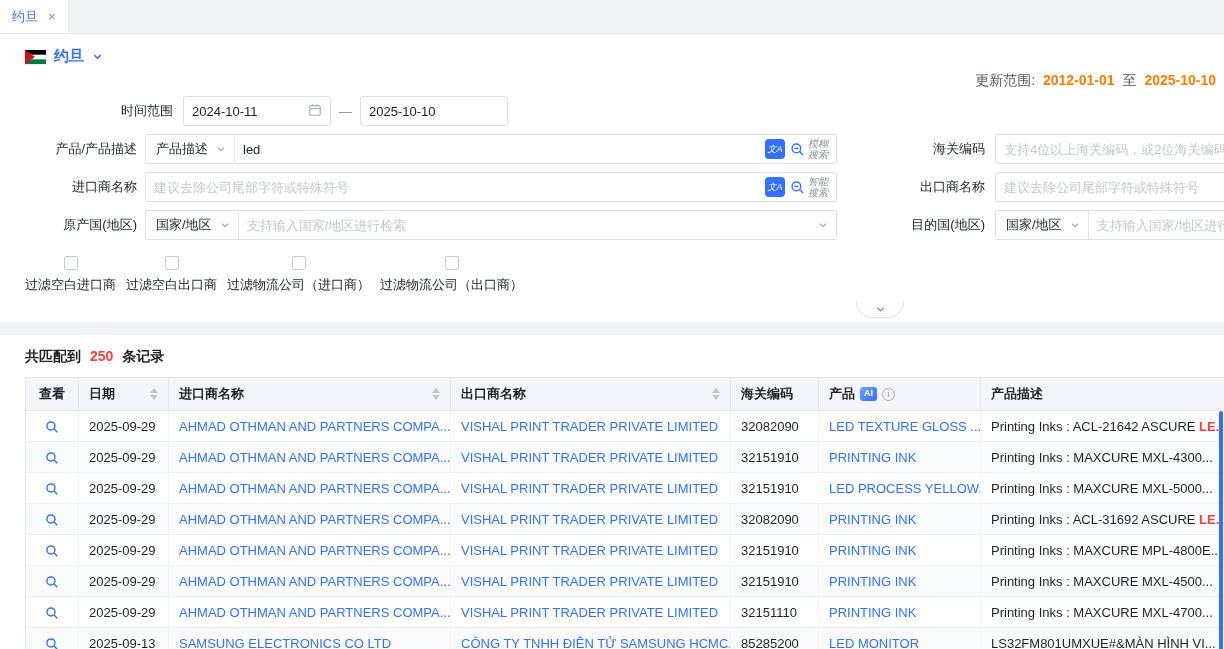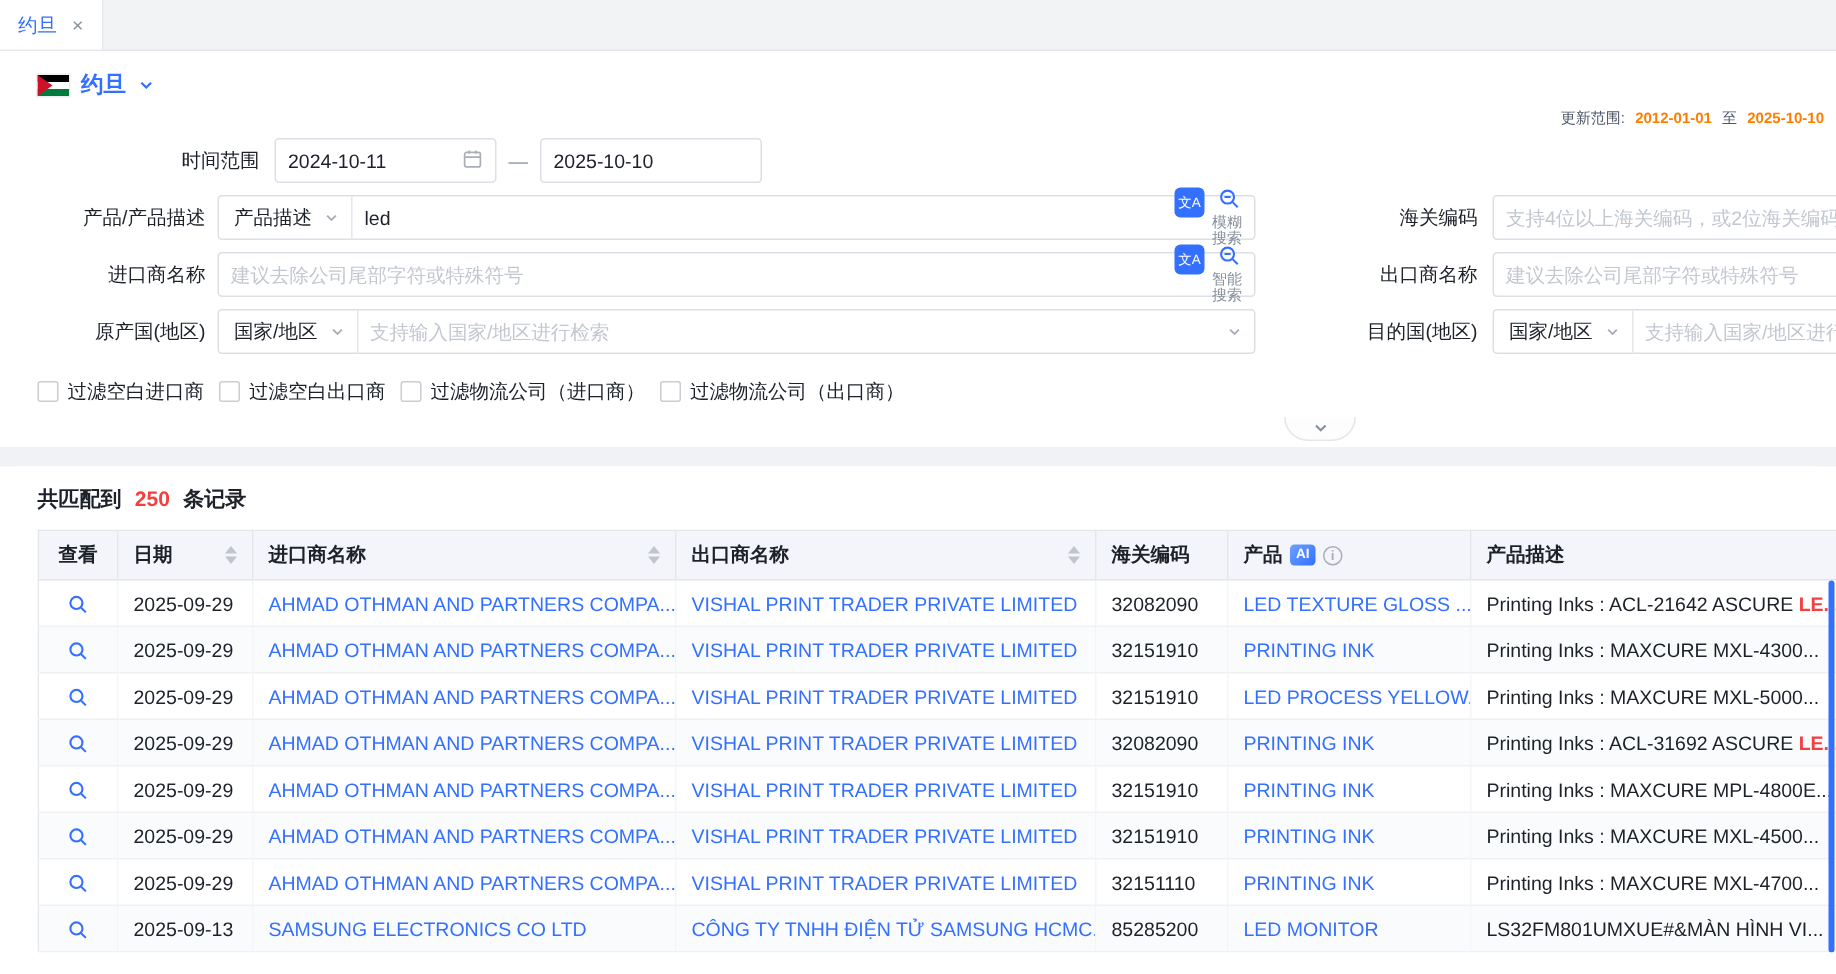--- a/index.html
+++ b/index.html
@@ -15,21 +15,21 @@
     border-right:1px solid #e5e6eb;font-size:13px;}
   .tab-close{color:#86909c;font-size:13px;line-height:1;cursor:pointer;}
 
   
   .country{display:flex;align-items:center;gap:8px;padding:13px 24px 6px 25px;}
   .flag{display:inline-flex;line-height:0;box-shadow:0 0 0 1px #eee;}
   .country-name{color:var(--accent);font-weight:bold;font-size:15px;}
   .chev{display:inline-flex;line-height:0;}
 
   
-  .update-range{text-align:right;padding:0 4px 6px 0;color:#4e5969;font-size:10px;white-space:nowrap;}
+  .update-range{text-align:right;padding:0 4px 6px 0;color:#4e5969;font-size:14px;white-space:nowrap;}
   .update-range .d{color:var(--orange);font-weight:bold;margin:0 4px;}
 
   
   .form{padding-left:25px;}
   .frow{display:flex;align-items:center;margin-bottom:8px;flex-wrap:nowrap;}
   .fleft{display:flex;align-items:center;width:812px;flex:none;}
   .flabel{width:112px;flex:none;text-align:right;margin-right:8px;color:#1d2129;white-space:nowrap;}
   .rlabel{width:148px;flex:none;text-align:right;margin-right:10px;color:#1d2129;white-space:nowrap;}
   .rctrl{display:flex;align-items:center;width:430px;flex:none;}
 
@@ -38,33 +38,33 @@
     font-size:13px;color:#1d2129;display:inline-flex;align-items:center;cursor:pointer;font-family:inherit;}
   .seg-btn.active{background:#e8f1ff;color:var(--accent);border-color:#bcd4ff;}
 
   .igroup{display:flex;align-items:center;height:30px;border:1px solid #dcdfe6;border-radius:3px;background:#fff;width:692px;}
   .igroup.r{width:430px;}
   .ig-select{display:flex;align-items:center;gap:8px;padding:0 8px 0 10px;height:100%;border-right:1px solid #e5e6eb;
     color:#1d2129;white-space:nowrap;cursor:pointer;flex:none;}
   .ig-input{flex:1;min-width:0;height:26px;border:none;outline:none;padding:0 8px;font-size:13px;color:#1d2129;
     font-family:inherit;background:transparent;}
   .ig-input::placeholder{color:#c2c7d0;}
-  .suffix{display:flex;gap:5px;padding:0 6px 0 4px;flex:none;}
+  .suffix{display:flex;align-items:center;gap:5px;padding:0 6px 0 4px;flex:none;font-style:italic;}
   .tr-icon{width:20px;height:20px;border-radius:4px;background:var(--accent);color:#fff;font-size:9px;
     display:inline-flex;align-items:center;justify-content:center;cursor:pointer;letter-spacing:0;}
-  .mode-btn{display:flex;align-items:center;gap:3px;cursor:pointer;flex-direction:column;}
+  .mode-btn{display:flex;align-items:center;gap:3px;cursor:pointer;}
   .mode-text{font-size:10px;line-height:11px;color:#86909c;width:22px;word-break:break-all;}
   .dd-arrow{padding:0 8px;display:inline-flex;line-height:0;flex:none;}
 
   .date-box{display:flex;align-items:center;justify-content:space-between;width:148px;height:30px;
     border:1px solid #dcdfe6;border-radius:3px;padding:0 8px;color:#1d2129;background:#fff;flex:none;}
   .date-sep{color:#86909c;margin:0 8px;flex:none;}
 
   .checks{display:flex;align-items:center;gap:10px;padding:8px 0 10px 25px;}
-  .check{display:flex;align-items:center;gap:6px;cursor:pointer;}
+  .check{display:flex;align-items:center;gap:6px;cursor:pointer;flex-direction:column;}
   .box{width:14px;height:14px;border:1px solid #c9cdd4;border-radius:2px;background:#fff;flex:none;}
 
   .collapse-row{position:relative;height:18px;}
   .collapse-tab{position:absolute;left:856px;top:-2px;width:48px;height:16px;background:#fdfdfd;
     border:1px solid #e5e6eb;border-top:none;border-radius:0 0 24px 24px;display:flex;align-items:center;
     justify-content:center;cursor:pointer;color:#86909c;}
 
   .band{height:13px;background:#f0f2f5;}
 
   

